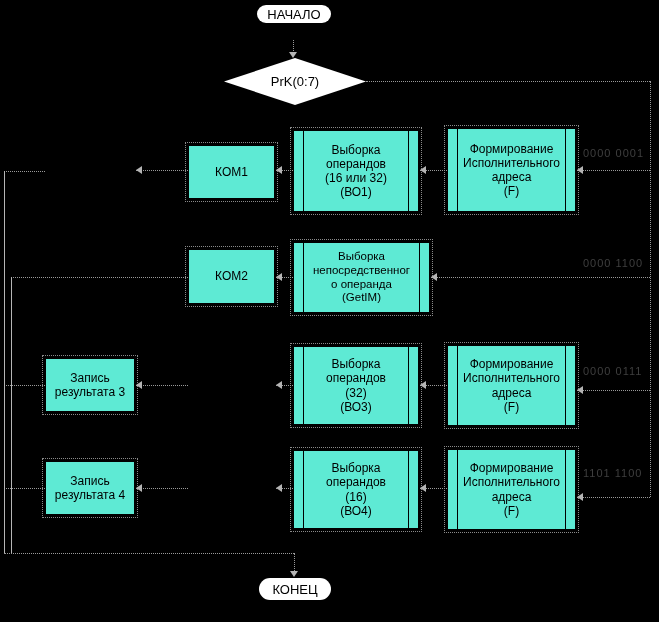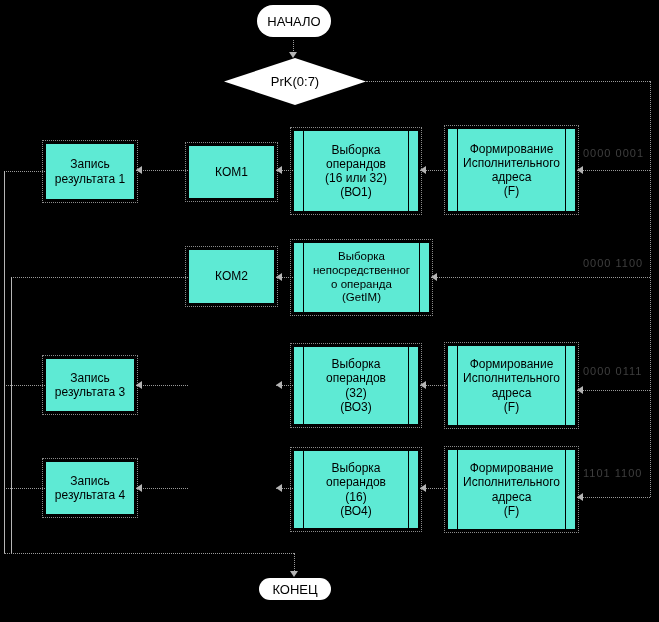--- a/index.html
+++ b/index.html
@@ -41,31 +41,30 @@
     border-top:6px solid #b5b5b5;}
   .code{
     position:absolute;font-size:11px;color:#3f3f3f;letter-spacing:1px;white-space:nowrap;
   }
 </style>
 </head>
 <body>
 
 <div id="canvas">
 
-  <div class="term" style="left:257px;top:5px;width:74px;height:32px;">НАЧАЛО</div>
+  <div class="term" style="left:257px;top:5px;width:74px;height:18px;">НАЧАЛО</div>
 
   <div class="vline" style="left:293px;top:40px;height:13px;"></div>
   <div class="arr-d" style="left:289px;top:52px;"></div>
 
   <div class="diamond" style="left:224px;top:58px;width:142px;height:47px;">PrK(0:7)</div>
 
   <div class="hline" style="left:366px;top:81px;width:284px;"></div>
   <div class="vline" style="left:650px;top:81px;height:416px;"></div>
 
-  <div class="box" style="left:45px;top:143px;width:90px;height:57px;">Запись результата 1</div>
   <div class="box" style="left:188px;top:145px;width:87px;height:54px;">КОМ1</div>
   <div class="box pp" style="left:293px;top:130px;width:126px;height:82px;">
     <div>Выборка</div>
     <div>операндов</div>
     <div>(16 или 32)</div>
     <div>(ВО1)</div>
   </div>
   <div class="box pp" style="left:447px;top:128px;width:129px;height:84px;">
     <div>Формирование</div>
     <div>Исполнительного</div>

